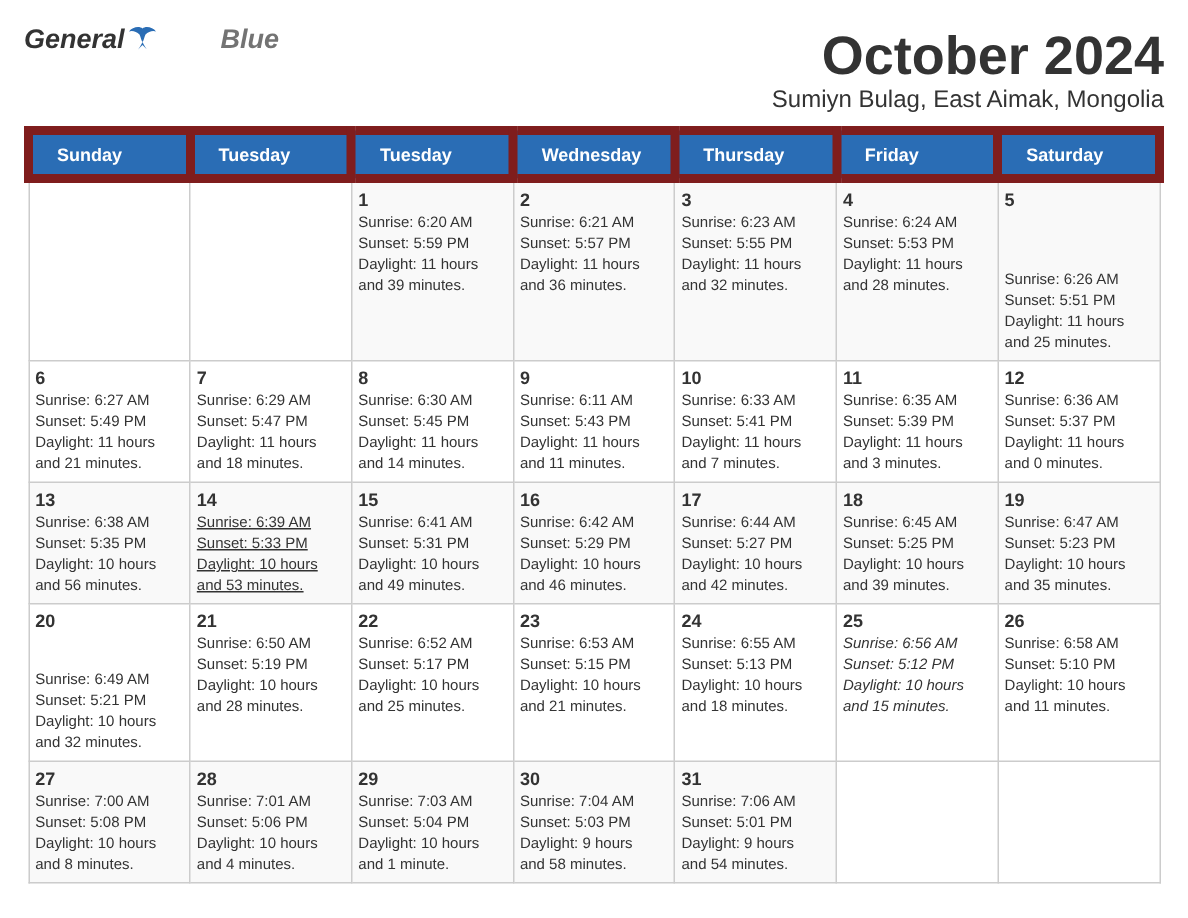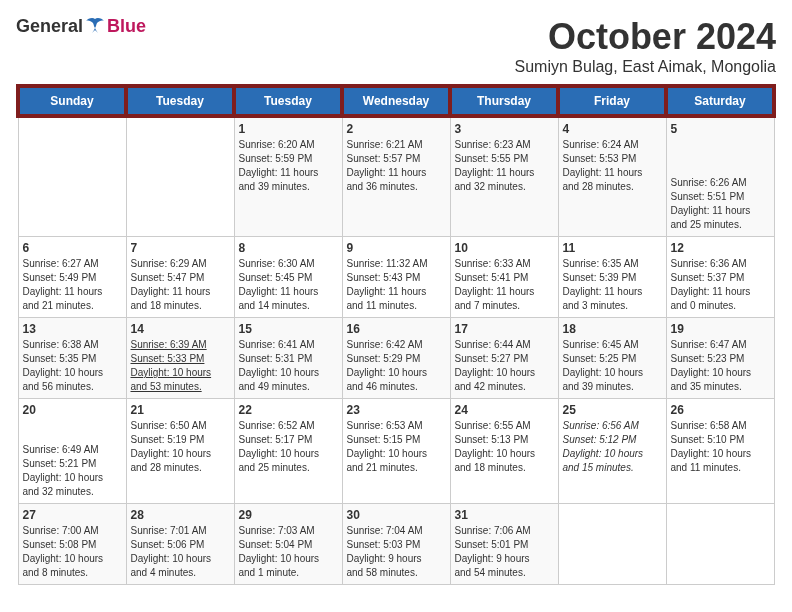--- a/index.html
+++ b/index.html
@@ -13,30 +13,32 @@
     .header {
       display: flex;
       justify-content: space-between;
       align-items: flex-start;
       margin-bottom: 8px;
     }
     .logo {
       display: flex;
       flex-direction: column;
       align-items: flex-end;
+      font-style: italic;
     }
     .logo-general {
       font-size: 18px;
       font-weight: bold;
       color: #333;
     }
     .logo-blue {
       font-size: 18px;
       font-weight: bold;
-      color: #be185d;
+      color: #737373;
+      margin-left: 40px;
     }
     .title-block {
       text-align: right;
     }
     .month-title {
       font-size: 36px;
       font-weight: bold;
       color: #333;
     }
     .location-title {
@@ -47,22 +49,22 @@
       width: 100%;
       border-collapse: collapse;
       table-layout: fixed;
     }
     thead tr th {
       background-color: #2a6db5;
       color: #fff;
       font-size: 12px;
       font-weight: bold;
       padding: 6px 16px;
-      text-align: center;
-      border: 4px solid #7f1d1d;
+      text-align: left;
+      border: 6px solid #7f1d1d;
     }
     tbody tr td {
       border: 1px solid #ccc;
       vertical-align: top;
       padding: 4px;
       font-size: 10px;
       color: #333;
       height: 80px;
       background: #fff;
     }
@@ -171,21 +173,21 @@
         </td>
         <td>
           <span class="day-num">8</span>
           <div class="day-info" style="white-space: pre-line;">Sunrise: 6:30 AM
 Sunset: 5:45 PM
 Daylight: 11 hours
 and 14 minutes.</div>
         </td>
         <td>
           <span class="day-num">9</span>
-          <div class="day-info" style="white-space: pre-line;">Sunrise: 11:32 AM
+          <div class="day-info" style="white-space: pre-line;">Sunrise: 6:11 AM
 Sunset: 5:43 PM
 Daylight: 11 hours
 and 11 minutes.</div>
         </td>
         <td>
           <span class="day-num">10</span>
           <div class="day-info" style="white-space: pre-line;">Sunrise: 6:33 AM
 Sunset: 5:41 PM
 Daylight: 11 hours
 and 7 minutes.</div>

